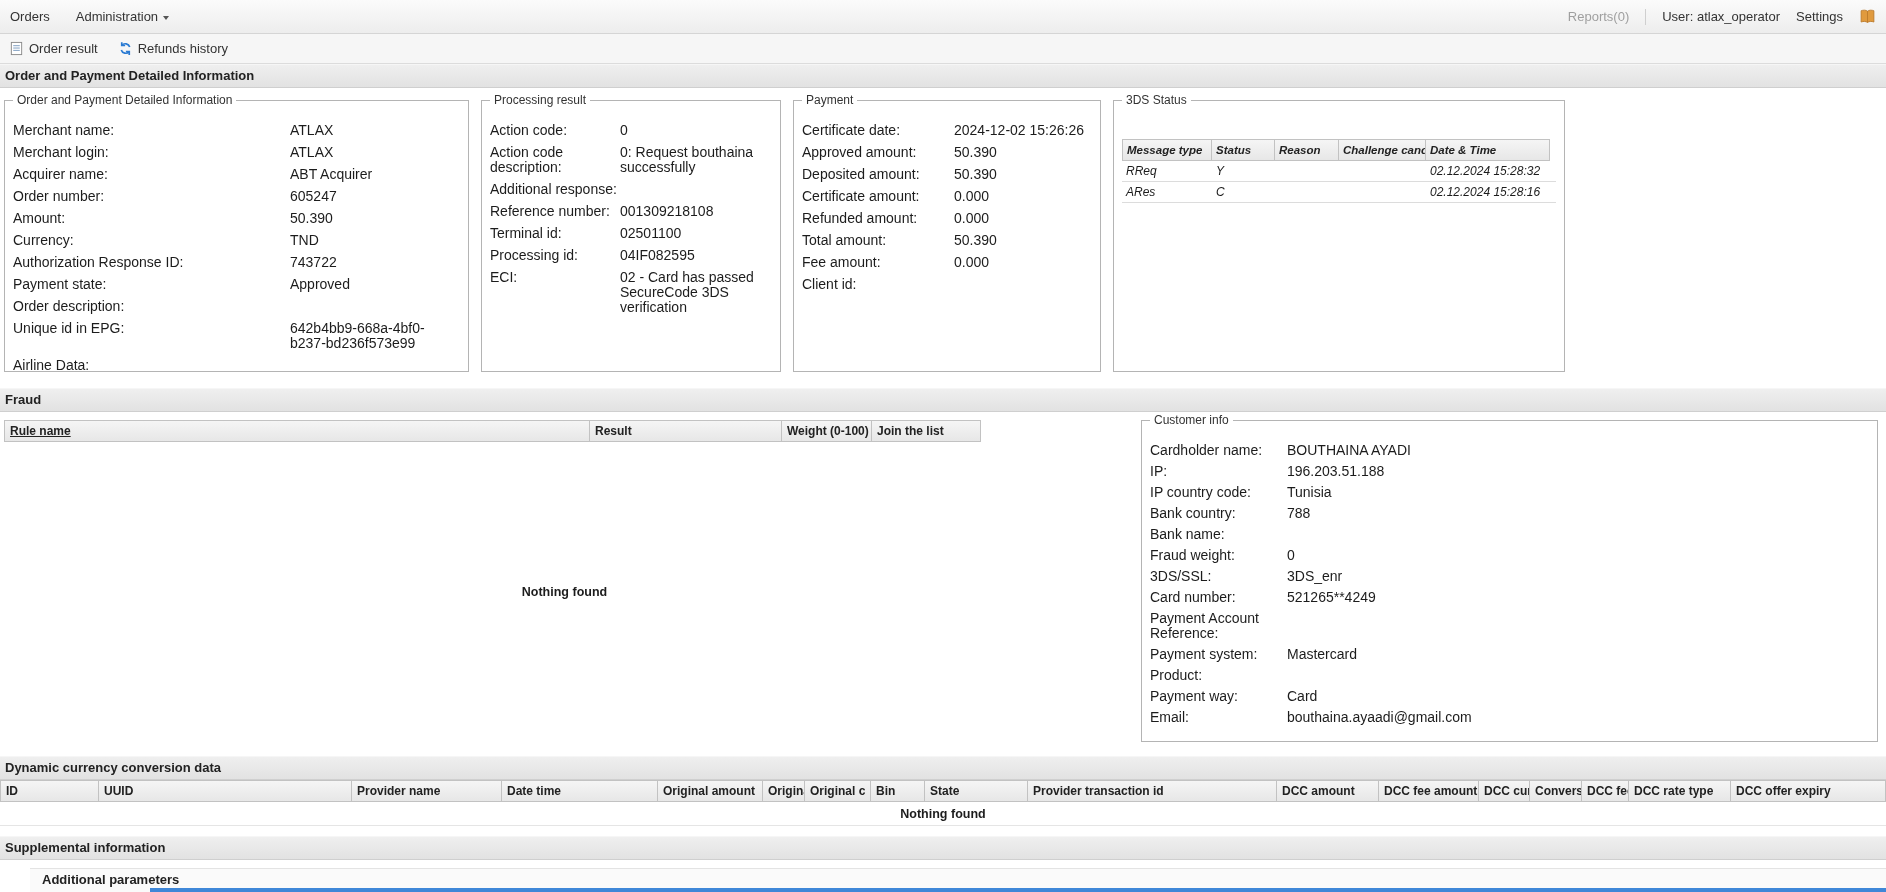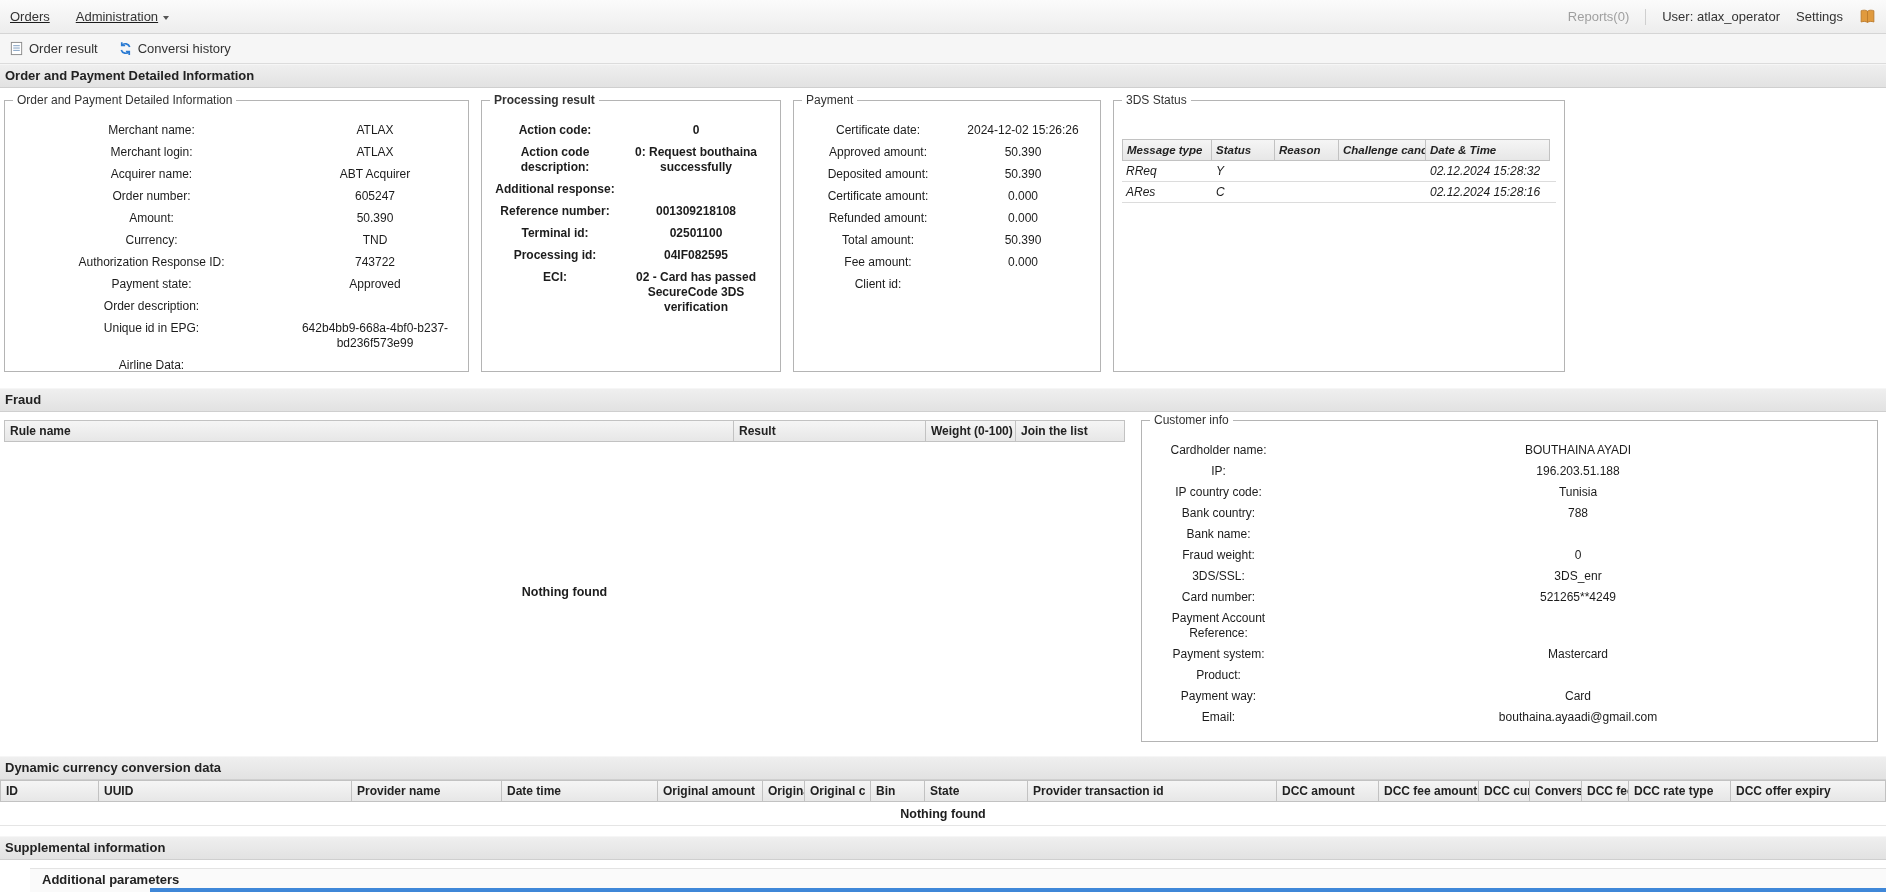--- a/index.html
+++ b/index.html
@@ -13,21 +13,21 @@
   .app { position: relative; width: 1886px; height: 892px; overflow: hidden; }
 
   
   .menubar {
     height: 34px;
     display: flex; justify-content: space-between; align-items: center;
     background: linear-gradient(#fbfbfb, #ededed);
     border-bottom: 1px solid #d5d5d5;
     padding: 0 10px;
   }
-  .menu-left { display: flex; align-items: center; gap: 26px; text-decoration: underline; }
+  .menu-left { display: flex; align-items: center; gap: 26px; }
   .menu-right { display: flex; align-items: center; gap: 16px; }
   .menu-item { color: #333; cursor: pointer; white-space: nowrap; }
   .menu-item.disabled { color: #9f9f9f; }
   .caret {
     display: inline-block; margin-left: 5px; vertical-align: middle;
     width: 0; height: 0;
     border-left: 3.5px solid transparent; border-right: 3.5px solid transparent;
     border-top: 4px solid #555;
   }
   .vdivider { width: 1px; height: 16px; background: #cfcfcf; }
@@ -63,26 +63,26 @@
 
   
   .panels { display: flex; gap: 12px; padding: 12px 4px 0; margin-bottom: 16px; }
   .fieldset { position: relative; border: 1px solid #b4b4b4; padding: 22px 8px 8px; background: #fff; }
   .legend {
     position: absolute; top: -8px; left: 8px;
     background: #fff; padding: 0 4px;
     font-size: 12px; color: #333; white-space: nowrap;
   }
   .fs-order { width: 465px; height: 272px; }
-  .fs-proc  { width: 300px; height: 272px; font-weight: bold; }
+  .fs-proc  { width: 300px; height: 272px; }
   .fs-pay   { width: 308px; height: 272px; }
   .fs-tds   { width: 452px; height: 272px; }
   .fs-cust  { width: 737px; height: 322px; flex: none; }
 
-  .f-row { display: flex; margin-bottom: 7px; font-size: 12px; line-height: 15px; text-align: center; }
+  .f-row { display: flex; margin-bottom: 7px; font-size: 14px; line-height: 15px; }
   .fs-cust .f-row { margin-bottom: 6px; }
   .f-label { flex: none; color: #1c1c1c; }
   .f-value { flex: 1; color: #1c1c1c; word-wrap: break-word; }
   .fs-order .f-label { width: 277px; }
   .fs-proc  .f-label { width: 130px; }
   .fs-pay   .f-label { width: 152px; }
   .fs-cust  .f-label { width: 137px; }
 
   
   .grid-head { display: flex; }
@@ -109,21 +109,21 @@
   .tds-tr .tds-td:nth-child(1) { width: 90px; }
   .tds-tr .tds-td:nth-child(2) { width: 63px; }
   .tds-tr .tds-td:nth-child(3) { width: 64px; }
   .tds-tr .tds-td:nth-child(4) { width: 87px; }
   .tds-tr .tds-td:nth-child(5) { width: 124px; }
 
   
   .fraud-content { display: flex; align-items: flex-start; gap: 16px; padding: 8px 4px 0; }
   .fraud-table { width: 1121px; flex: none; }
   .fraud-table .grid-th { text-align: left; }
-  .fraud-table .grid-th:nth-child(1) { width: 730px; }
+  .fraud-table .grid-th:nth-child(1) { width: 586px; text-decoration: underline; }
   .fraud-table .grid-th:nth-child(2) { width: 192px; }
   .fraud-table .grid-th:nth-child(3) { width: 90px; }
   .fraud-table .grid-th:nth-child(4) { width: 109px; }
   .fraud-empty {
     height: 300px; display: flex; align-items: center; justify-content: center;
     font-weight: bold; font-size: 12.5px; color: #1c1c1c;
   }
   .fraud-section-wrap { margin-bottom: 14px; }
 
   
@@ -192,21 +192,21 @@
       </svg>
       <span>Order result</span>
     </span>
     <span class="tool-item">
       <svg viewBox="0 0 16 16" aria-hidden="true" fill="none" stroke="#2a7ad2" stroke-width="1.8">
         <path d="M12.5 6.5A5 5 0 0 0 4 4.6"></path>
         <polyline points="4,1.2 4,4.8 7.6,4.8"></polyline>
         <path d="M3.5 9.5A5 5 0 0 0 12 11.4"></path>
         <polyline points="12,14.8 12,11.2 8.4,11.2"></polyline>
       </svg>
-      <span>Conversi history</span>
+      <span>Refunds history</span>
     </span>
   </div>
 
   <div class="band">Order and Payment Detailed Information</div>
 
   <div class="panels">
 
     <div class="fieldset fs-order">
       <span class="legend">Order and Payment Detailed Information</span>
 

